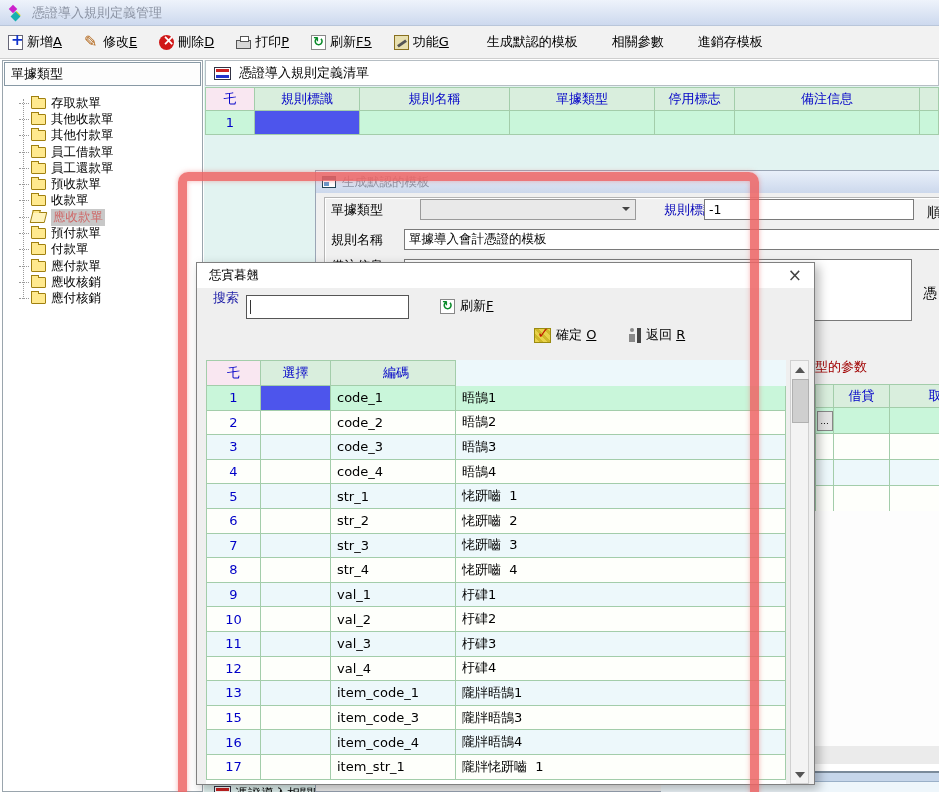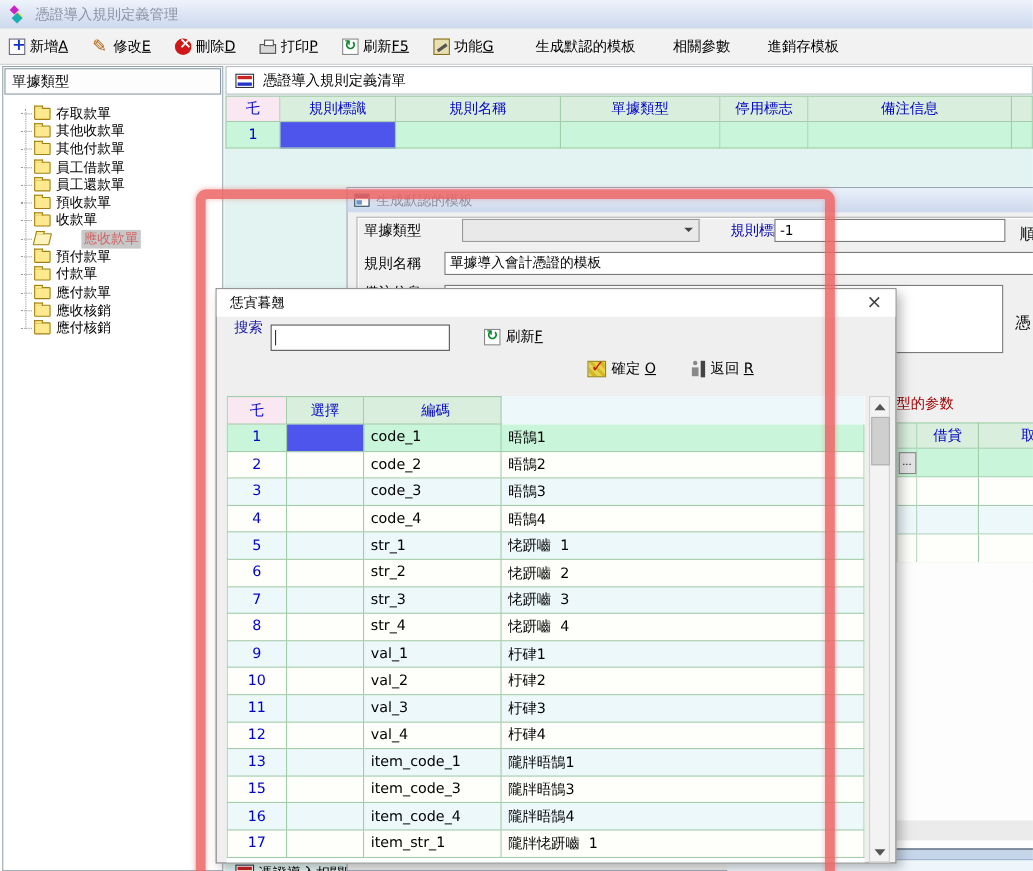--- a/index.html
+++ b/index.html
@@ -45,21 +45,21 @@
                   display:flex;align-items:center;padding-left:6px;background:#fdfdfd;font-size:13px;}
   .tree{position:relative;padding:8px 0 0 16px;}
   .tree-item{display:flex;align-items:center;height:16.3px;font-size:12.5px;position:relative;}
   .tree-item::before{content:"";width:10px;border-top:1px dotted #9a9a9a;margin-right:1px;}
   .tree-rail{position:absolute;left:20px;top:12px;bottom:8px;border-left:1px dotted #9a9a9a;}
   .folder-icon{width:15px;height:11px;background:#ffe98e;border:1px solid #a08010;border-radius:1px;
                position:relative;margin:0 5px 0 1px;flex:none;box-sizing:border-box;}
   .folder-icon::before{content:"";position:absolute;top:-3px;left:-1px;width:6px;height:2px;background:#ffe98e;
                        border:1px solid #a08010;border-bottom:none;}
   .tree-item.selected .folder-icon{transform:skewX(-14deg);background:#fff3bb;}
-  .tree-item.selected .tree-label{background:#c8c8c8;color:#cf6868;padding:0 2px;margin-left:23px;}
+  .tree-item.selected .tree-label{background:#c8c8c8;color:#cf6868;padding:0 2px;}
 
   
   .list-caption{left:205px;top:60px;width:734px;height:26px;background:#fff;border:1px solid #b6bec4;
                 box-sizing:border-box;display:flex;align-items:center;padding-left:8px;gap:8px;}
   .grid-icon{width:15px;height:11px;border:1px solid #334;position:relative;background:#fff;flex:none;}
   .grid-icon::before{content:"";position:absolute;left:1px;right:1px;top:1px;height:3px;background:#cc2222;}
   .grid-icon::after{content:"";position:absolute;left:1px;right:1px;bottom:1px;height:3px;background:#2233cc;}
 
   .mtable{left:205px;top:87px;width:734px;}
   .mrow{display:flex;}

